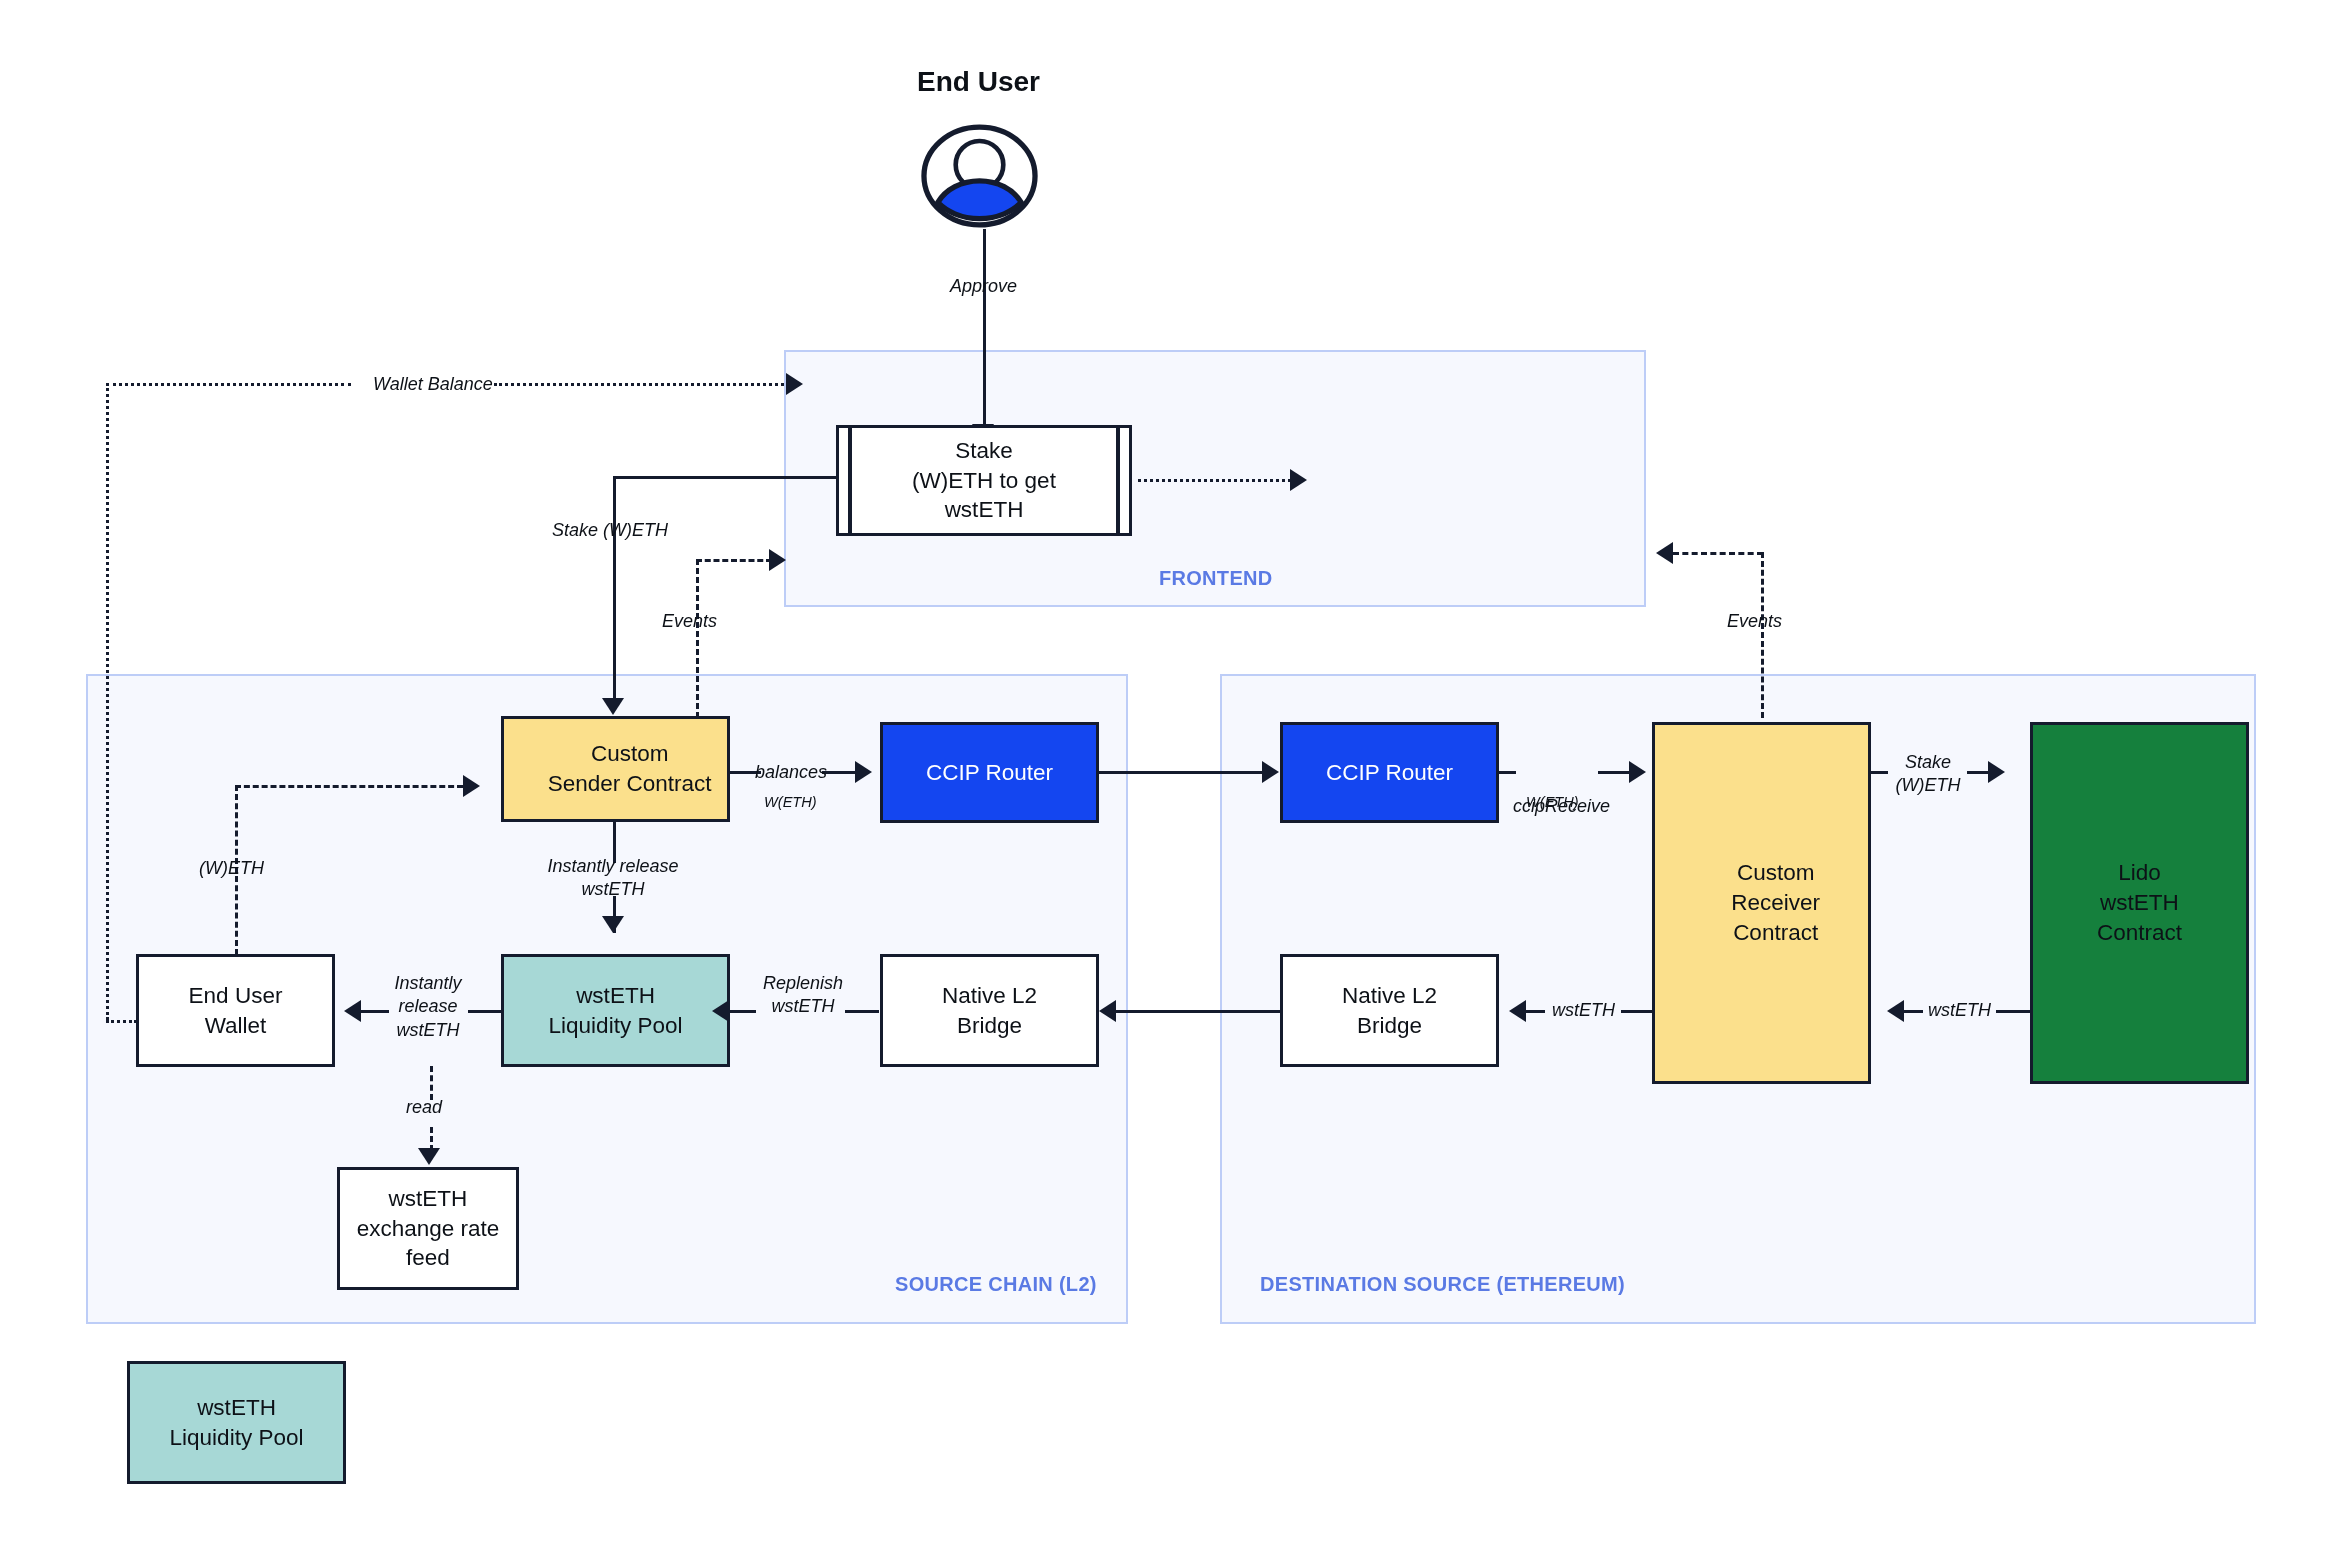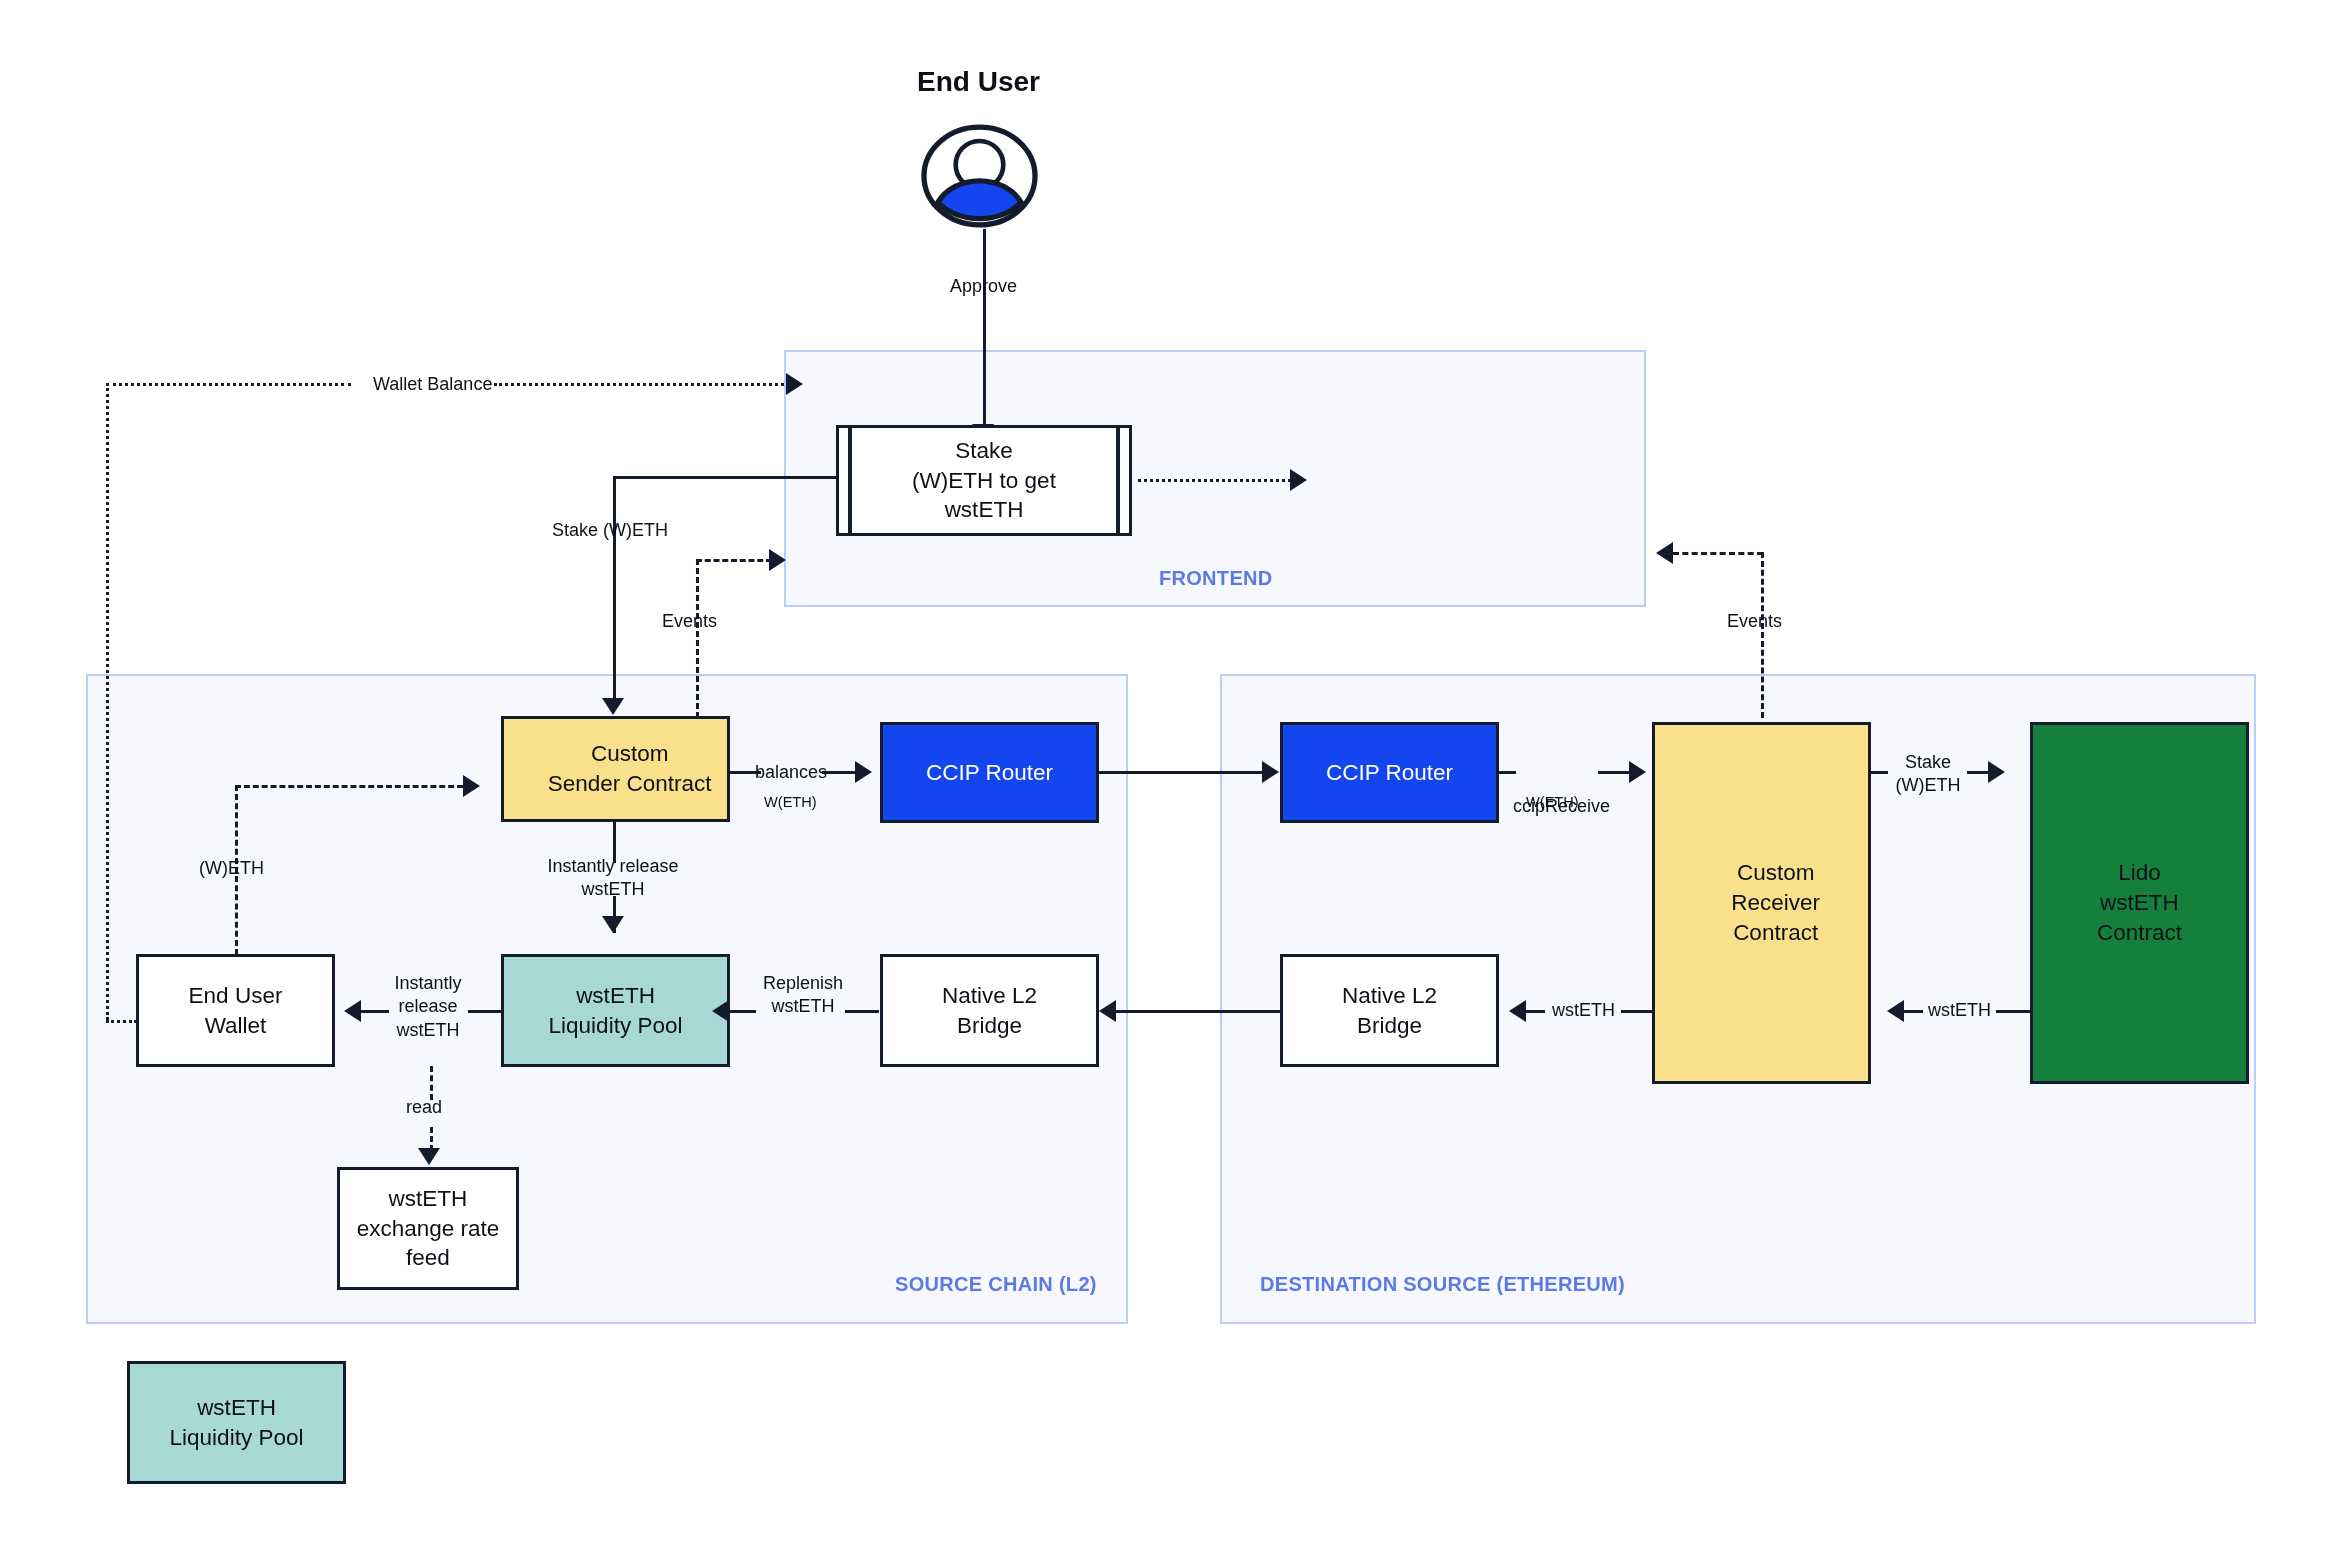--- a/index.html
+++ b/index.html
@@ -22,21 +22,21 @@
   .h{height:3.3px;}
   .v{width:3.3px;}
   .dash-h{position:absolute;height:0;border-top:3.3px dashed #141b2d;}
   .dash-v{position:absolute;width:0;border-left:3.3px dashed #141b2d;}
   .dot-h{position:absolute;height:0;border-top:3.3px dotted #141b2d;}
   .dot-v{position:absolute;width:0;border-left:3.3px dotted #141b2d;}
   .arrow{position:absolute;width:0;height:0;}
   .ar-r{border-top:11.3px solid transparent;border-bottom:11.3px solid transparent;border-left:17px solid #141b2d;}
   .ar-l{border-top:11.3px solid transparent;border-bottom:11.3px solid transparent;border-right:17px solid #141b2d;}
   .ar-d{border-left:11.3px solid transparent;border-right:11.3px solid transparent;border-top:17px solid #141b2d;}
-  .lbl{position:absolute;font-size:18px;color:#0d1117;line-height:1.3;white-space:pre;}
+  .lbl{position:absolute;font-style:italic;font-size:18px;color:#0d1117;line-height:1.3;white-space:pre;}
   .lbl.sm{font-size:14.6px;text-align:right;}
   .lbl.c{text-align:center;}
   .title{position:absolute;font-size:28px;font-weight:bold;color:#0d1117;white-space:nowrap;}
   .note{position:absolute;font-size:20px;color:#0d1117;line-height:1.5;white-space:pre-line;}
   .avatar{position:absolute;}
 </style>
 </head>
 <body>
 
 <div id="stage">

